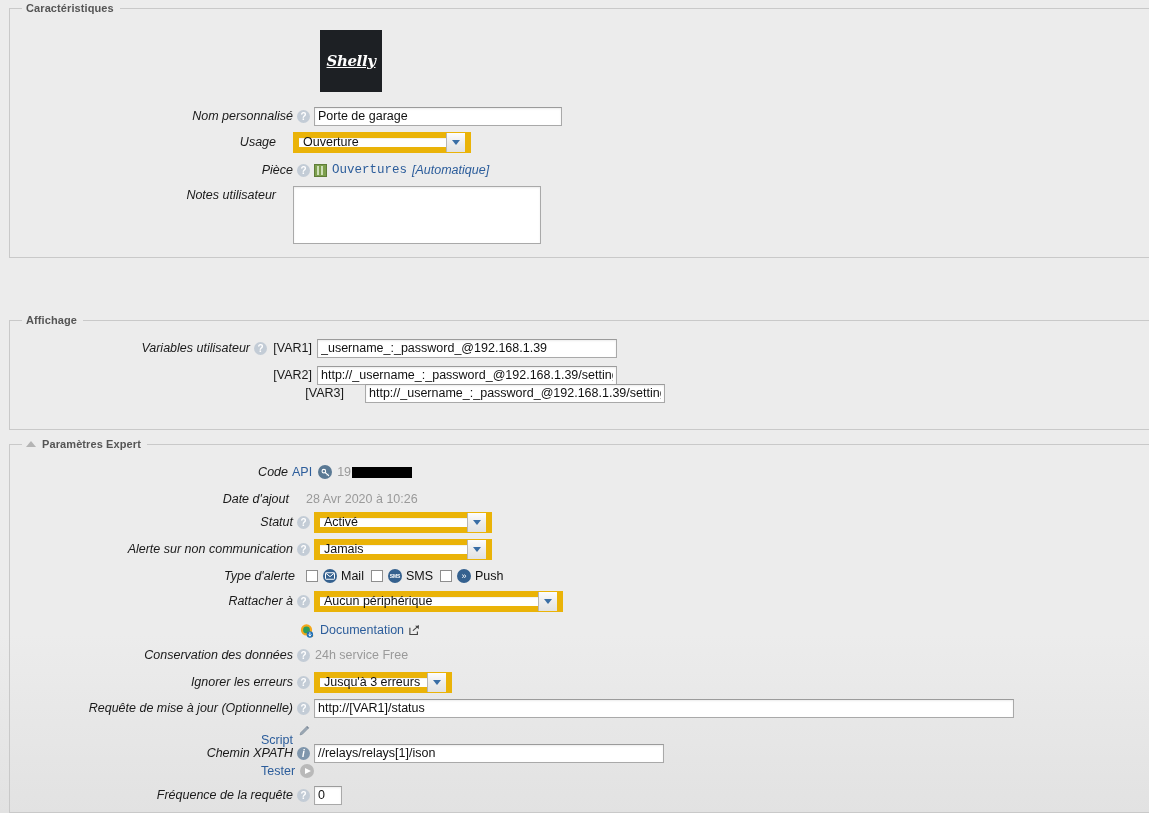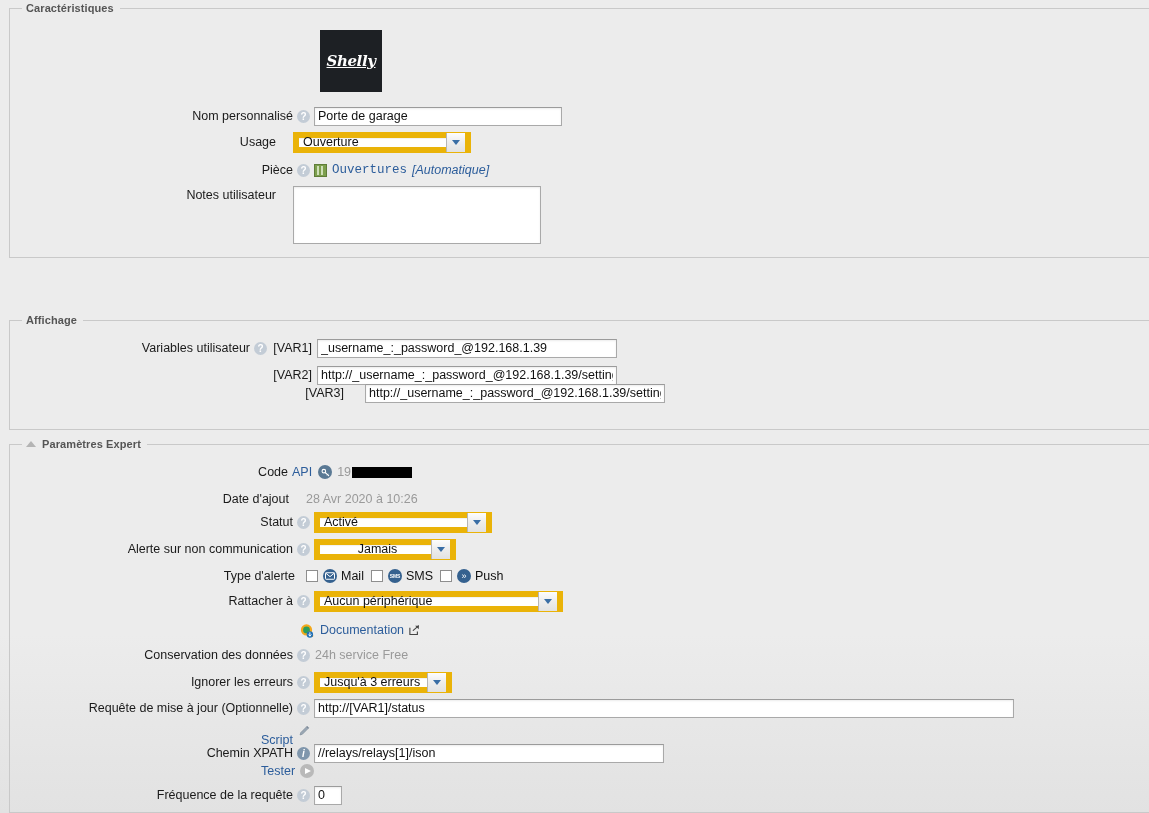--- a/index.html
+++ b/index.html
@@ -64,20 +64,21 @@
     left: 0;
   }
   .lbl {
     width: 293px;
     text-align: right;
     font-size: 12.5px;
     color: #1a1a1a;
     white-space: nowrap;
     padding-right: 0;
     box-sizing: border-box;
+    font-style: italic;
   }
 
   
   .help-icon {
     display: inline-block;
     width: 13px; height: 13px;
     border-radius: 50%;
     background: #c3ccd6;
     color: #ffffff;
     font-size: 10px;
@@ -366,21 +367,21 @@
   <span class="help-icon">?</span>
   <div class="sel" style="width:178px;">
     <span class="sel-val">Activé</span>
     <span class="sel-btn"></span>
   </div>
 </div>
 
 <div class="row" style="top:538px; height:22px;">
   <span class="lbl" style="width:293px;">Alerte sur non communication</span>
   <span class="help-icon">?</span>
-  <div class="sel" style="width:142px;text-align:center;">
+  <div class="sel" style="width:178px;">
     <span class="sel-val">Jamais</span>
     <span class="sel-btn"></span>
   </div>
 </div>
 
 <div class="row" style="top:566px;">
   <span class="lbl" style="width:306px; padding-right:11px;">Type d'alerte</span>
 
   <span class="cb"></span>
   <span class="circ ico-mail" style="margin-left:5px;">

